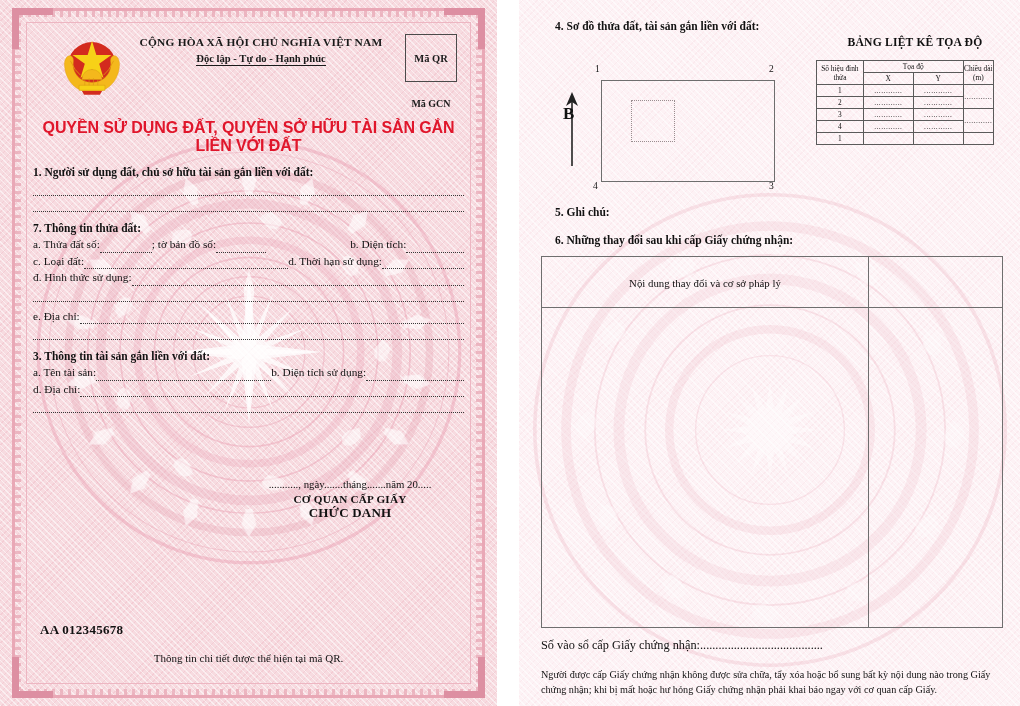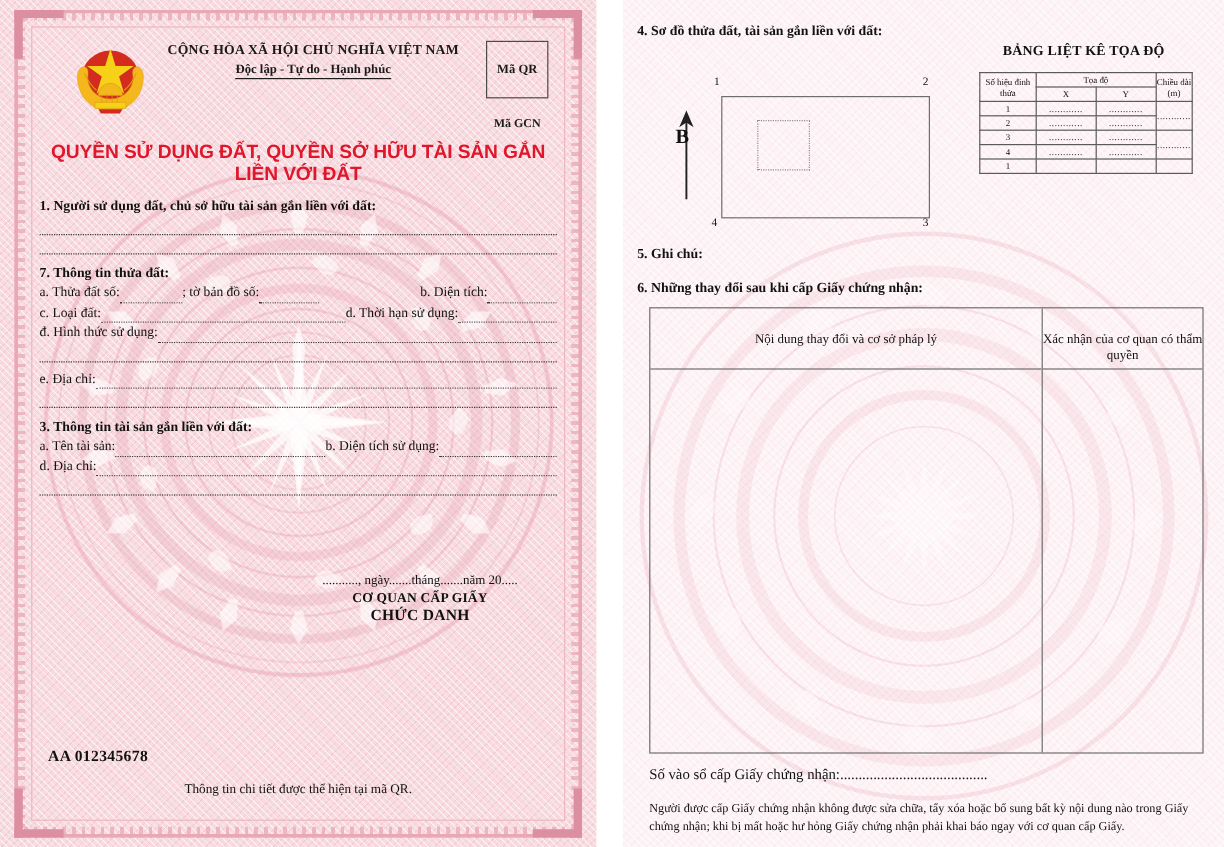--- a/index.html
+++ b/index.html
@@ -78,22 +78,22 @@
   #right-page{left:519px;width:501px;height:706px;background:#fdf2f5;overflow:hidden;}
   .guilloche-r{position:absolute;inset:0;
     background-image:
       repeating-linear-gradient(45deg, rgba(255,255,255,.6) 0 1px, rgba(255,255,255,0) 1px 4px),
       repeating-linear-gradient(-45deg, rgba(226,130,150,.07) 0 1px, rgba(255,255,255,0) 1px 5px);
     pointer-events:none;}
   .drum-r{position:absolute;left:50%;top:430px;transform:translate(-50%,-50%);
     width:480px;height:480px;opacity:.55;pointer-events:none;}
   .rcontent{position:absolute;left:12px;top:20px;width:478px;}
 
-  .r-sec{font-size:11.5px;font-weight:bold;color:#111;}
-  .coord-title{position:absolute;left:272px;top:16px;width:200px;text-align:center;
+  .r-sec{font-size:11.5px;font-weight:bold;color:#111;margin-left:24px;}
+  .coord-title{position:absolute;left:284px;top:16px;width:200px;text-align:center;
     font-size:11.6px;font-weight:bold;color:#111;letter-spacing:.2px;}
   table.coord{position:absolute;left:285px;top:40px;width:178px;border-collapse:collapse;}
   table.coord td,table.coord th{border:1px solid #5a5a5a;font-size:7.4px;color:#111;
     text-align:center;font-weight:normal;padding:1px 0;}
   table.coord th{font-size:7.4px;line-height:9px;}
   .cdots{letter-spacing:.5px;font-size:7.2px;color:#333;}
 
   .diagram{position:absolute;left:14px;top:42px;width:250px;height:130px;}
   .parcel{position:absolute;left:56px;top:18px;width:172px;height:100px;
     border:1.3px solid #6e6e6e;}
@@ -535,21 +535,20 @@
     <div class="r-sec" style="position:absolute;left:0;top:186px">5. Ghi chú:</div>
 
     <div class="r-sec" style="position:absolute;left:0;top:214px">6. Những thay đổi sau khi cấp Giấy chứng nhận:</div>
 
     <div class="sec6tbl">
       <div class="sec6-l">
         <div class="sec6-hd">Nội dung thay đổi và cơ sở pháp lý</div>
         <div class="sec6-div"></div>
       </div>
       <div class="sec6-r">
-        <div class="sec6-hd">Xác nhận của cơ quan có thẩm quyền</div>
         <div class="sec6-div"></div>
       </div>
     </div>
 
     <div class="rfoot1">Số vào sổ cấp Giấy chứng nhận:........................................</div>
     <div class="rfoot2">Người được cấp Giấy chứng nhận không được sửa chữa, tẩy xóa hoặc bổ sung bất kỳ nội dung nào trong Giấy chứng nhận; khi bị mất hoặc hư hỏng Giấy chứng nhận phải khai báo ngay với cơ quan cấp Giấy.</div>
   </div>
 </div>
 
 </body></html>

